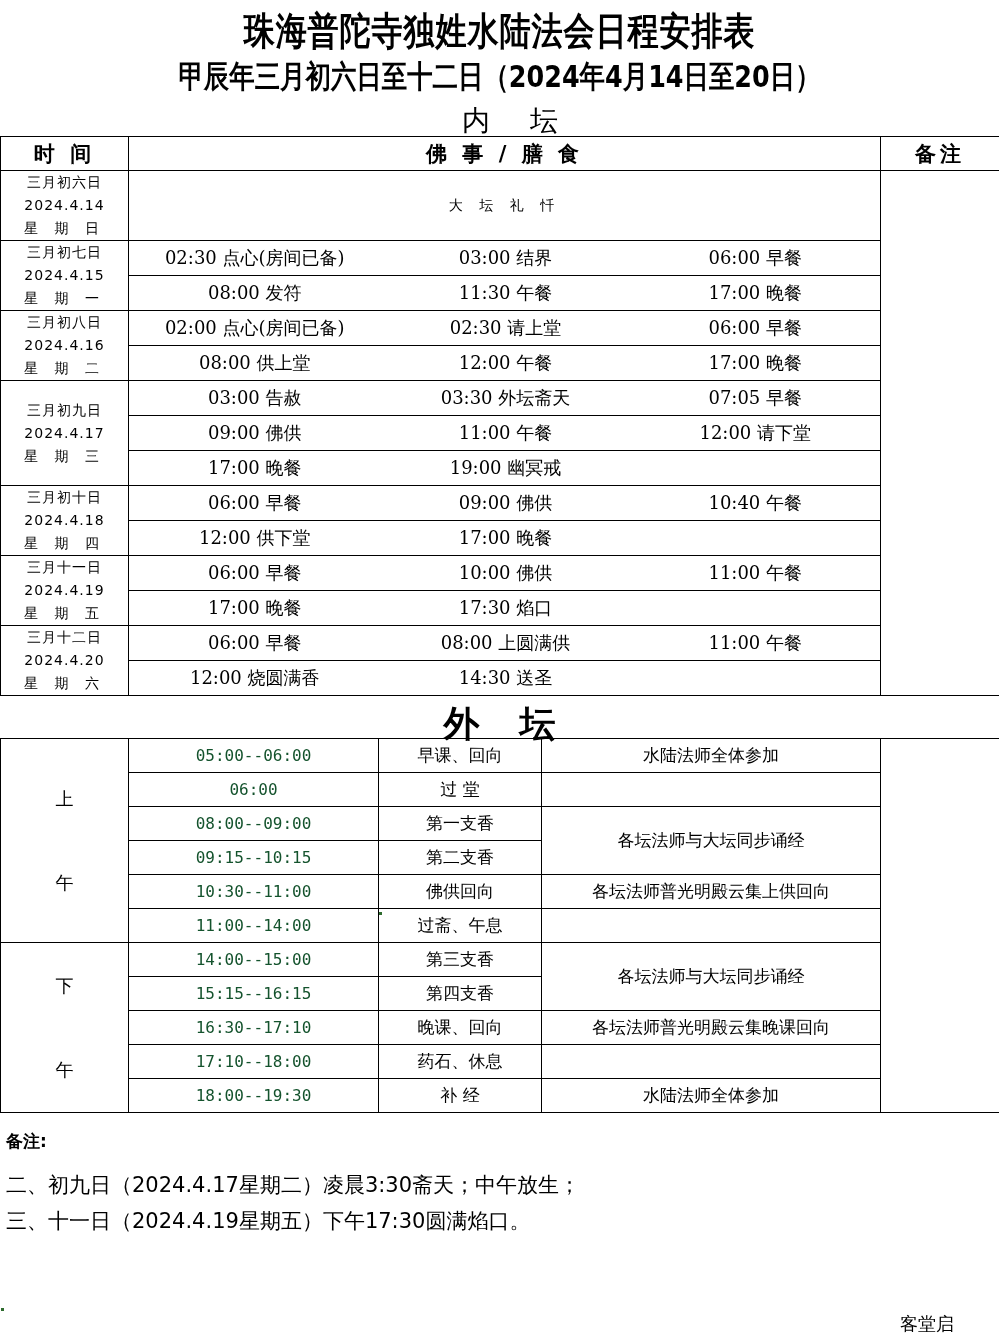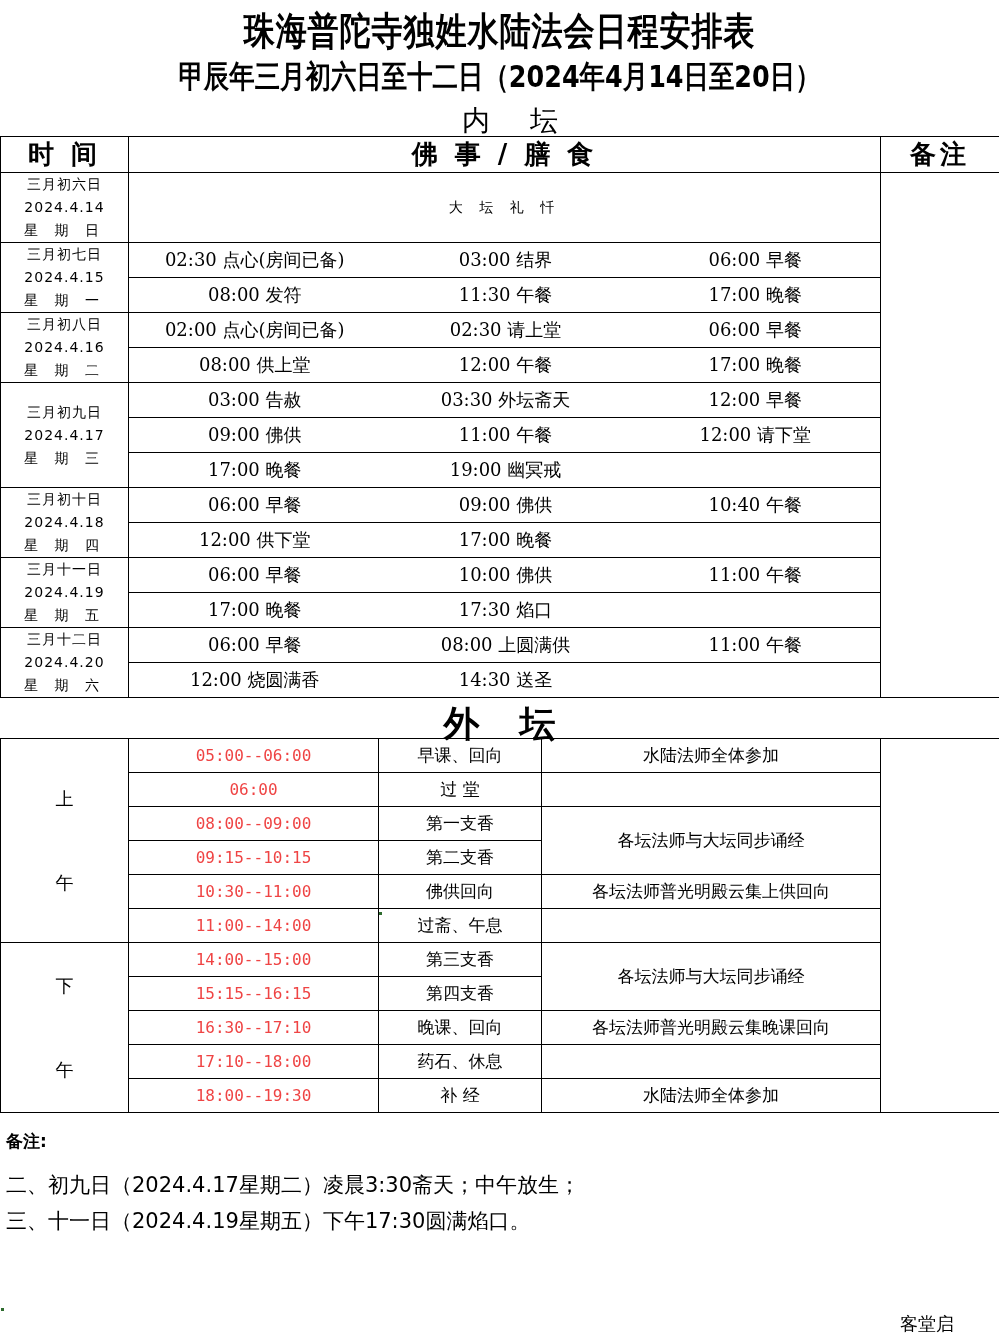--- a/index.html
+++ b/index.html
@@ -7,32 +7,32 @@
   .title { position: absolute; left: 0; width: 999px; text-align: center; font-family: "DejaVu Sans", sans-serif; }
   #main-title { top: 6px; font-size: 38px; font-weight: bold; letter-spacing: 1px; transform: scaleX(0.82); transform-origin: center; }
   #sub-title { top: 56px; font-size: 31px; font-weight: bold; transform: scaleX(0.82); transform-origin: center; }
   #inner-heading { top: 102px; font-size: 28px; font-weight: normal; left: 0; letter-spacing: 40px; padding-left: 61px; box-sizing: border-box; }
   #outer-heading { top: 700px; font-size: 36px; font-weight: bold; letter-spacing: 40px; padding-left: 40px; box-sizing: border-box; }
 
   table { border-collapse: collapse; position: absolute; table-layout: fixed; }
   td, th { border: 1.5px solid #000; padding: 0; text-align: center; vertical-align: middle; font-weight: normal; overflow: hidden; white-space: nowrap; }
 
   #inner-table { left: 0; top: 136px; width: 999px; }
-  #inner-table th { height: 33px; font-family: "DejaVu Sans", sans-serif; font-weight: bold; font-size: 26px; letter-spacing: 4px; }
+  #inner-table th { height: 33px; font-family: "DejaVu Sans", sans-serif; font-weight: bold; font-size: 21px; letter-spacing: 4px; }
   #inner-table td.date { font-size: 14px; line-height: 23px; font-family: "DejaVu Sans", sans-serif; letter-spacing: 1px; }
   #inner-table td.date .wk { letter-spacing: 6px; }
   #inner-table td.ev { height: 34px; font-size: 18px; text-align: left; border-left: none; border-right: none; margin-left: 8px; }
   #inner-table td.ev.first { border-left: 1.5px solid #000; }
   #inner-table td.ev.last { border-right: 1.5px solid #000; }
   #inner-table td.ev span { display: inline-block; width: 100%; text-align: center; }
   #inner-table td.ritual { font-size: 14px; letter-spacing: 6px; height: 68px; margin-left: 38px; }
 
   #outer-table { left: 0; top: 738px; width: 999px; }
   #outer-table td { height: 33px; font-size: 17px; }
-  #outer-table td.time { font-family: "DejaVu Sans Mono", monospace; font-size: 16px; color: #ef4444; }
+  #outer-table td.time { font-family: "DejaVu Sans Mono", monospace; font-size: 16px; color: #14532d; }
   #outer-table td.period { font-size: 18px; }
   #outer-table td.period .ch { display: block; height: 84px; line-height: 84px; }
   #outer-table td.act { font-family: "DejaVu Sans", sans-serif; }
   #outer-table td.note { font-family: "DejaVu Sans", sans-serif; }
 
   #notes { position: absolute; left: 6px; top: 1130px; font-family: "DejaVu Sans", sans-serif; }
   #notes .label { font-size: 17px; font-weight: bold; margin-bottom: 14px; }
   #notes .line { font-size: 21px; height: 36px; line-height: 36px; }
   #signature { position: absolute; left: 900px; top: 1312px; font-size: 18px; font-family: "DejaVu Serif", serif; }
   .mark { position: absolute; width: 3px; height: 3px; background: #2e6b2e; }
@@ -104,21 +104,21 @@
     </tr>
 
     <tr>
       <td rowspan="3" class="date">
         <div>三月初九日</div>
         <div>2024.4.17</div>
         <div class="wk">星 期 三</div>
       </td>
       <td class="ev first"><span>03:00 告赦</span></td>
       <td class="ev"><span>03:30 外坛斋天</span></td>
-      <td class="ev last"><span>12:00 早餐</span></td>
+      <td class="ev last"><span>07:05 早餐</span></td>
     </tr>
     <tr>
       <td class="ev first"><span>09:00 佛供</span></td>
       <td class="ev"><span>11:00 午餐</span></td>
       <td class="ev last"><span>12:00 请下堂</span></td>
     </tr>
     <tr>
       <td class="ev first"><span>17:00 晚餐</span></td>
       <td class="ev"><span>19:00 幽冥戒</span></td>
       <td class="ev last"><span></span></td>

